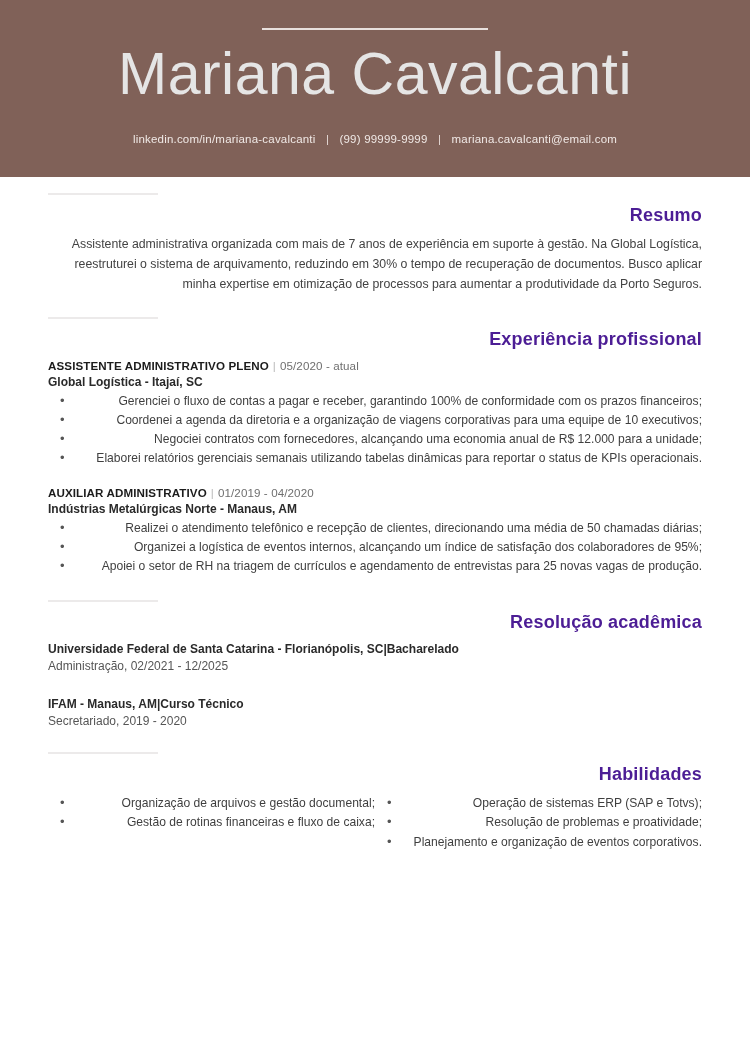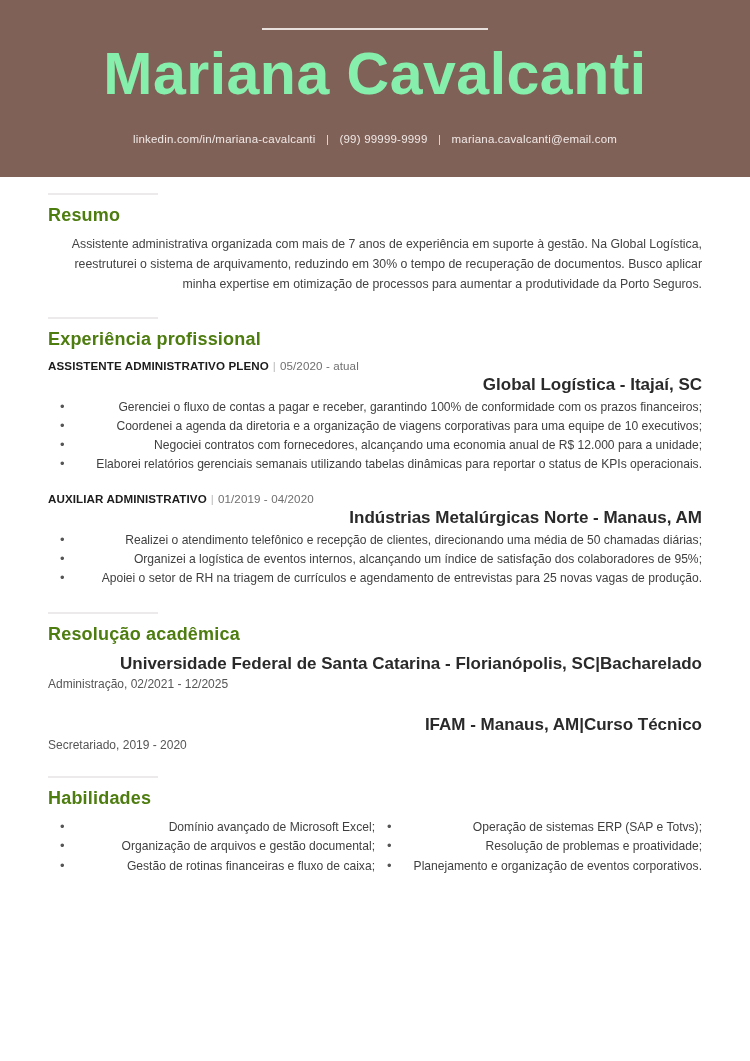--- a/index.html
+++ b/index.html
@@ -31,22 +31,22 @@
     position: relative;
   }
   .header-rule {
     width: 226px;
     height: 2px;
     background: #e8e0dd;
     margin: 0 auto 14px auto;
   }
   .name {
     font-size: 59px;
-    font-weight: bold;
-    color: #86efac;
+    font-weight: normal;
+    color: #e5e5e5;
     letter-spacing: 0.5px;
     line-height: 1.05;
     margin: 0;
     white-space: nowrap;
   }
   .contact {
     margin-top: 27px;
     font-size: 11.5px;
     color: #f0e9e6;
     letter-spacing: 0.2px;
@@ -66,23 +66,24 @@
   }
   .section-rule {
     width: 110px;
     height: 2px;
     background: #eceaea;
     margin-bottom: 10px;
   }
   .section-title {
     font-size: 18px;
     font-weight: bold;
-    color: #4d7c0f;
+    color: #4c1d95;
     margin: 0 0 9px 0;
     letter-spacing: 0.2px;
+    text-align: right;
   }
 
   .para {
     font-size: 12.3px;
     line-height: 1.62;
     color: #434343;
     margin: 0;
     text-align: right;
   }
 
@@ -99,25 +100,24 @@
     font-weight: normal;
     color: #b9b9b9;
     padding: 0 4px;
   }
   .entry-title .dates {
     font-weight: normal;
     color: #6f6f6f;
     font-size: 11.6px;
   }
   .entry-sub {
-    font-size: 17px;
+    font-size: 12px;
     font-weight: bold;
     color: #2a2a2a;
     margin: 0 0 3px 0;
-    text-align: right;
   }
   .entry-meta {
     font-size: 12px;
     color: #555555;
     margin: 0;
   }
 
   ul.bullets {
     list-style: none;
     margin: 0;
@@ -230,21 +230,20 @@
       </div>
     </div>
 
     <div class="sp-22"></div>
     <div class="section">
       <div class="section-rule"></div>
       <h2 class="section-title">Habilidades</h2>
       <div class="two-col">
         <div>
           <ul class="bullets">
-            <li>Domínio avançado de Microsoft Excel;</li>
             <li>Organização de arquivos e gestão documental;</li>
             <li>Gestão de rotinas financeiras e fluxo de caixa;</li>
           </ul>
         </div>
         <div>
           <ul class="bullets">
             <li>Operação de sistemas ERP (SAP e Totvs);</li>
             <li>Resolução de problemas e proatividade;</li>
             <li>Planejamento e organização de eventos corporativos.</li>
           </ul>

